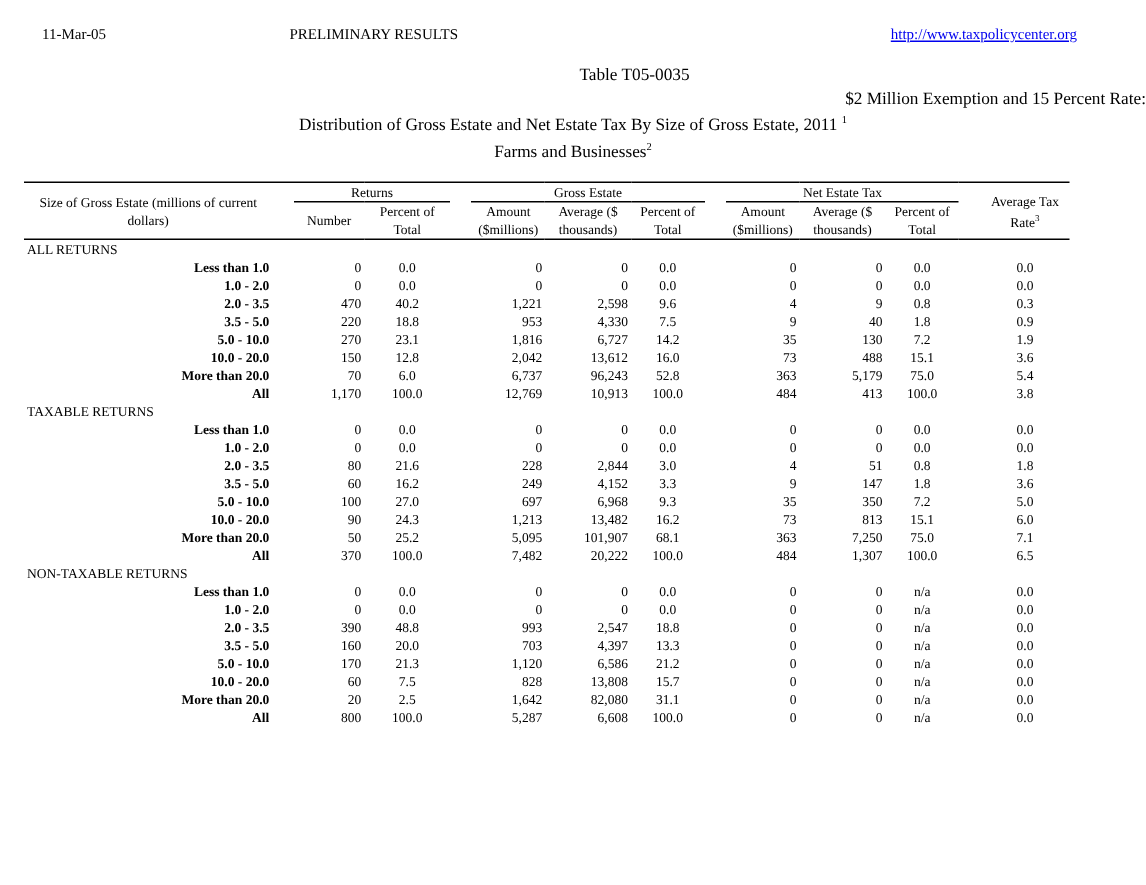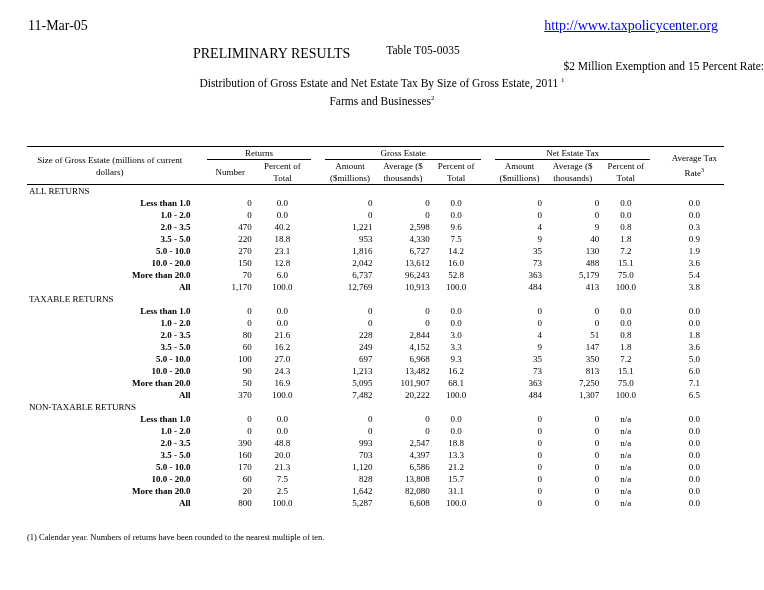--- a/index.html
+++ b/index.html
@@ -1,25 +1,25 @@
 <!DOCTYPE html>
 <html><head>
 <meta charset="utf-8">
 <style>
   html, body { margin:0; padding:0; background:#ffffff; }
   body { width:764px; height:590px; position:relative; overflow:hidden;
          font-family:"Liberation Serif", "DejaVu Serif", serif; color:#000; }
-  .hdr { position:absolute; top:18px; font-size:14px; }
+  .hdr { position:absolute; top:18px; font-size:10px; }
   .hdr.date { left:28px; }
-  .hdr.prelim { left:193px;margin-top:28px; }
+  .hdr.prelim { left:193px; }
   .hdr.url { right:46px; color:#0000ee; text-decoration:underline;text-align:center; }
   .title { position:absolute; left:0; width:764px; text-align:center; font-size:11.5px; }
   .title sup { font-size:7px; }
-  table.main { position:absolute; left:27px; top:121px; width:697px; border-collapse:collapse;
-               font-size:9px;margin-top:25px; }
+  table.main { position:absolute; left:16px; top:121px; width:697px; border-collapse:collapse;
+               font-size:9px; }
   table.main td, table.main th { padding:0 2px; height:12px; line-height:12px; font-weight:normal; }
   .hline { border-top:1px solid #000; }
   .bline { border-bottom:1px solid #000; }
   .c { text-align:center; }
   .r { text-align:right; }
   .bold { font-weight:bold !important;text-align:right; }
   .sec td { height:14px; padding-top:8px; font-weight:bold; }
   .hd1 td { height:11px; line-height:11px; }
   .hd2 td { height:12px; line-height:12px; }
   .notes { position:absolute; left:27px; top:532px; font-size:8.5px; line-height:11.5px; }
@@ -309,21 +309,21 @@
         <td class="r">73</td>
         <td class="r">813</td>
         <td class="c">15.1</td>
         <td></td>
         <td class="c">6.0</td>
       </tr>
       <tr>
         <td class="r bold">More than 20.0</td>
         <td></td>
         <td class="r">50</td>
-        <td class="c">16.9</td>
+        <td class="c">25.2</td>
         <td></td>
         <td class="r">5,095</td>
         <td class="r">101,907</td>
         <td class="c">68.1</td>
         <td></td>
         <td class="r">363</td>
         <td class="r">7,250</td>
         <td class="c">75.0</td>
         <td></td>
         <td class="c">7.1</td>
@@ -472,14 +472,13 @@
         <td class="r">0</td>
         <td class="r">0</td>
         <td class="c">n/a</td>
         <td></td>
         <td class="c">0.0</td>
       </tr>
     </tbody>
 </table>
 
 <div class="notes">
-  <div>(1) Calendar year. Numbers of returns have been rounded to the nearest multiple of ten.</div>
 </div>
 
 </body></html>

